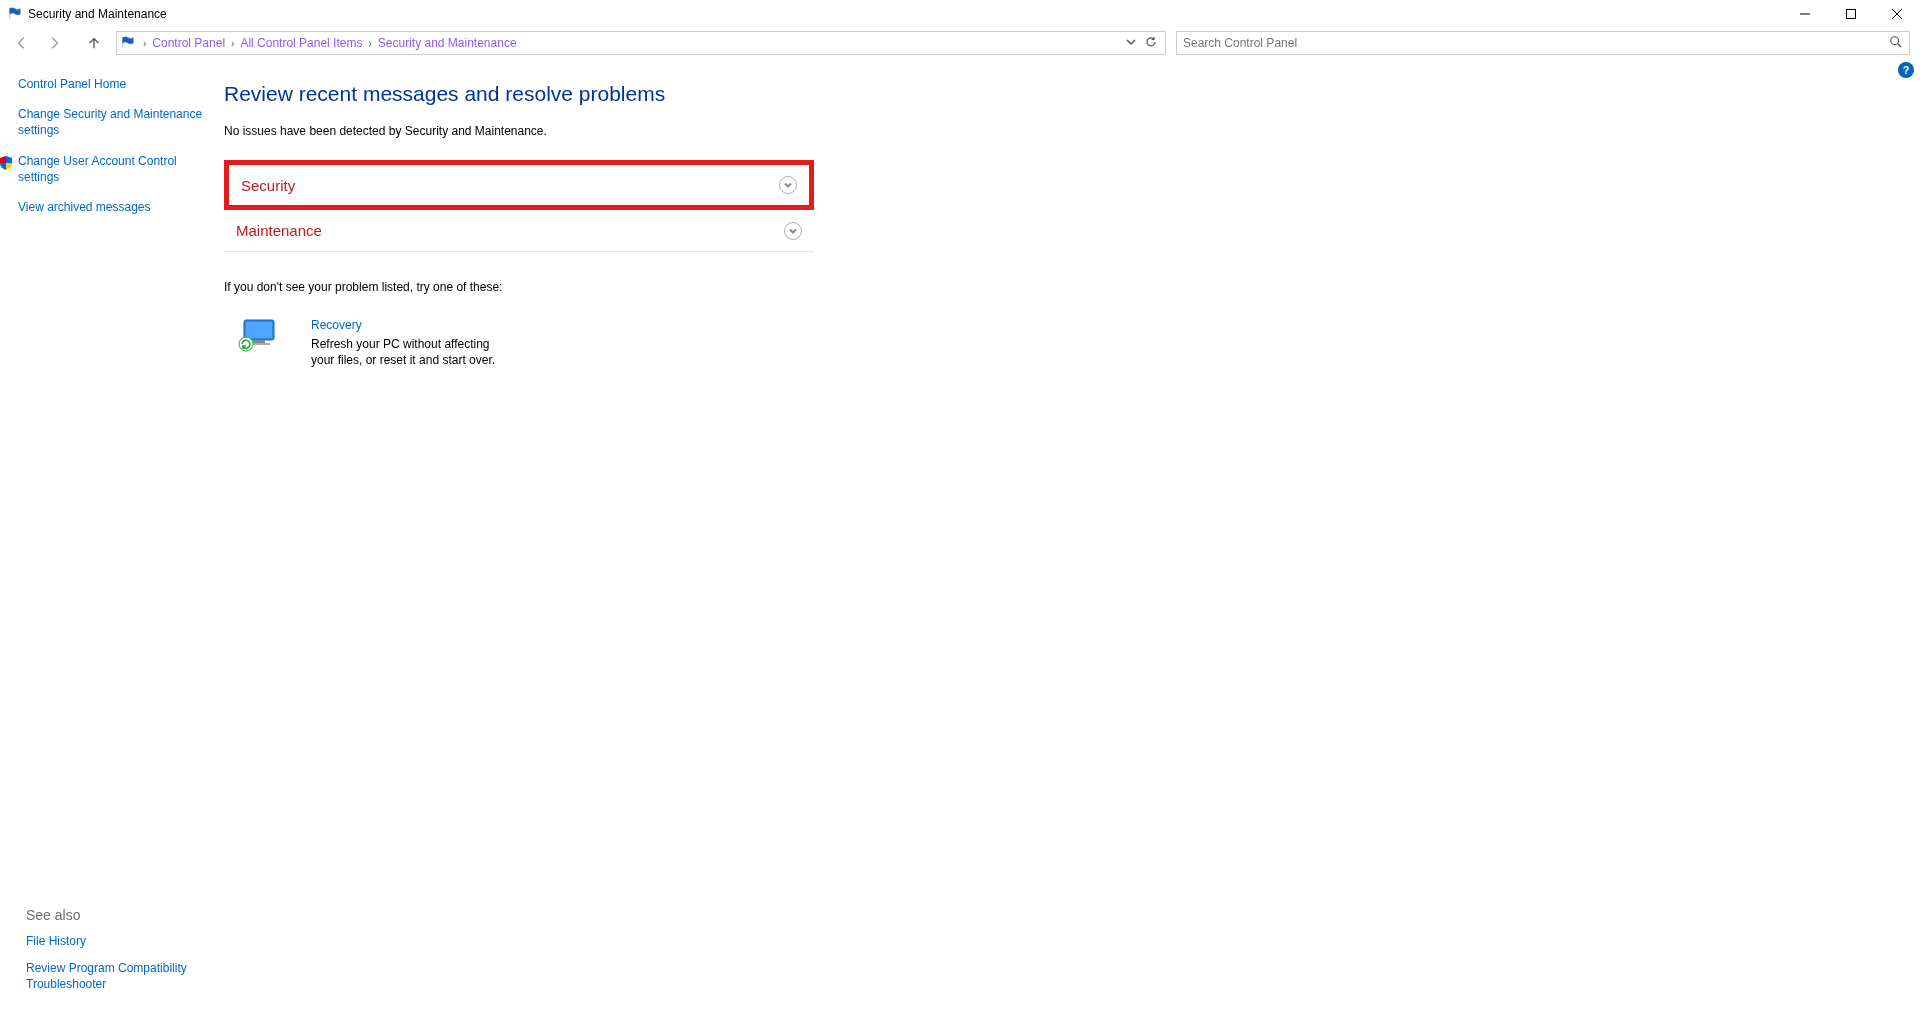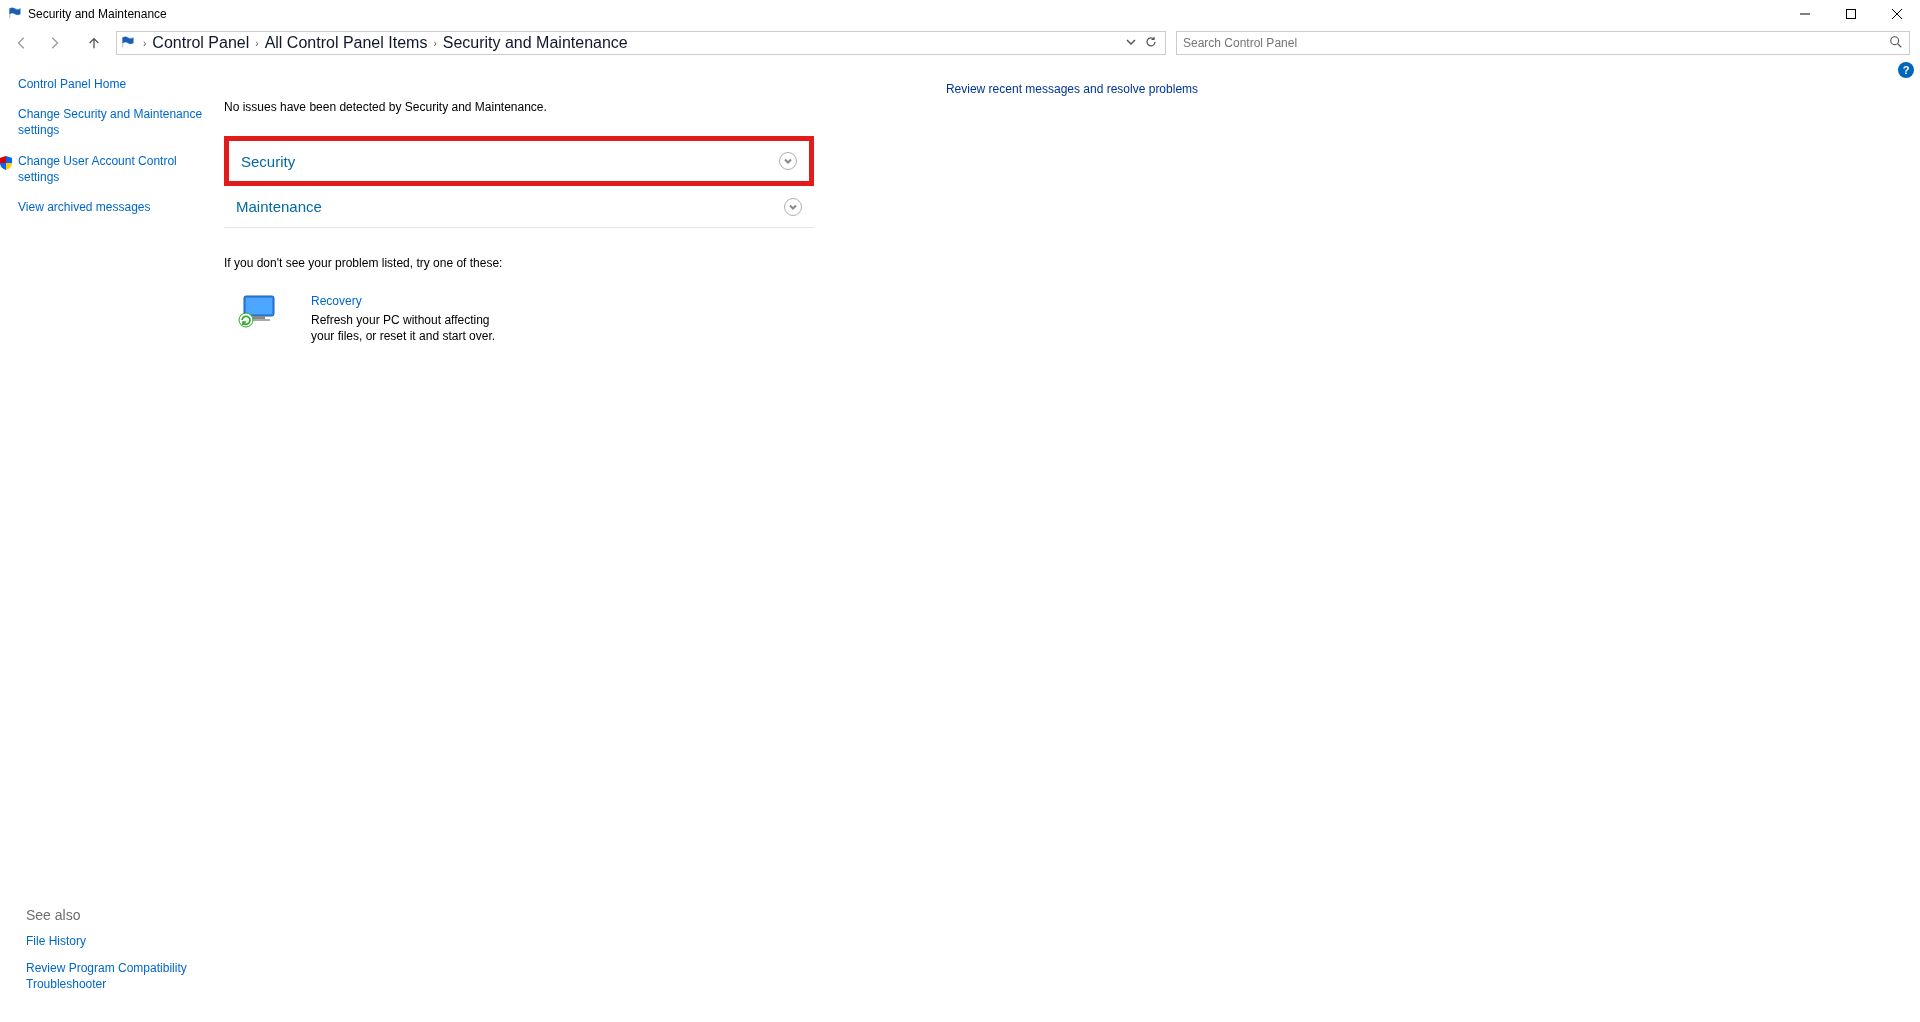--- a/index.html
+++ b/index.html
@@ -15,21 +15,21 @@
     .win-btn svg { width: 10px; height: 10px; stroke: #000; stroke-width: 1; fill: none; }
 
     
     .navrow { height: 30px; display: flex; align-items: center; padding: 0 10px 0 8px; gap: 4px; }
     .nav-arrow { width: 28px; height: 24px; display: flex; align-items: center; justify-content: center; background: transparent; border: none; }
     .nav-arrow svg { width: 14px; height: 14px; stroke: #9a9a9a; stroke-width: 1.5; fill: none; }
     .nav-arrow.up svg { stroke: #555; }
     .addressbar { flex: 0 0 1050px; height: 24px; border: 1px solid #cccccc; display: flex; align-items: center; padding: 0 4px; margin-left: 4px; }
     .addressbar .flag-icon svg { width: 14px; height: 14px; margin-right: 2px; }
     .crumb-sep { color: #555; margin: 0 6px; font-size: 10px; }
-    .crumb { color: #0f172a; font-size: 16px; white-space: nowrap; }
+    .crumb { color: #8b5cf6; font-size: 12px; white-space: nowrap; }
     .addr-spacer { flex: 1; }
     .addr-tail { display: flex; align-items: center; gap: 8px; padding-right: 4px; }
     .addr-tail svg { width: 12px; height: 12px; }
     .searchbox { flex: 1; height: 24px; border: 1px solid #cccccc; margin-left: 6px; display: flex; align-items: center; padding: 0 6px; }
     .searchbox input { border: none; outline: none; flex: 1; font-size: 12px; color: #555; background: transparent; }
     .searchbox svg { width: 14px; height: 14px; stroke: #555; fill: none; }
 
     
     .helprow { position: absolute; top: 62px; right: 6px; }
     .help-icon { width: 16px; height: 16px; border-radius: 50%; background: #0067b8; color: #fff; font-size: 11px; font-weight: bold; display: flex; align-items: center; justify-content: center; }
@@ -41,26 +41,26 @@
     .sidebar { width: 218px; padding: 16px 6px 0 18px; }
     .sidebar a { display: block; color: #0066cc; text-decoration: none; font-size: 12px; line-height: 1.35; margin-bottom: 14px; }
     .sidebar a.with-icon { position: relative; padding-left: 0; }
     .shield-icon { position: absolute; left: -20px; top: 2px; }
     .sidebar .see-also-block { position: absolute; bottom: 20px; left: 26px; width: 180px; }
     .see-also-title { color: #6d6d6d; font-size: 14px; margin-bottom: 10px; }
     .see-also-block a { margin-bottom: 10px; }
 
     
     .main { flex: 1; padding: 22px 0 0 6px; }
-    .main h1 { color: #003399; font-size: 12px; font-weight: 400; margin-bottom: 4px; text-align: center; }
+    .main h1 { color: #003399; font-size: 21px; font-weight: 400; margin-bottom: 18px; }
     .subtext { font-size: 12px; color: #000; margin-bottom: 22px; }
 
     .section-row { width: 590px; height: 42px; display: flex; align-items: center; justify-content: space-between; padding: 0 12px; border-bottom: 1px solid #e5e5e5; }
     .section-row.highlighted { border: 5px solid #e21b1b; height: 50px; border-bottom: 5px solid #e21b1b; margin-bottom: 0; }
-    .section-title { color: #0369a1; font-size: 15px; }
+    .section-title { color: #b91c1c; font-size: 15px; }
     .expand-btn { width: 18px; height: 18px; border: 1px solid #b0b0b0; border-radius: 50%; display: flex; align-items: center; justify-content: center; background: #fff; }
     .expand-btn svg { width: 10px; height: 10px; stroke: #888; stroke-width: 2; fill: none; }
 
     .footer-prompt { font-size: 12px; color: #000; margin-top: 28px; margin-bottom: 24px; }
 
     .recovery-block { display: flex; align-items: flex-start; gap: 33px; margin-left: 14px; width: 400px; }
     .recovery-icon svg { width: 40px; height: 36px; }
     .recovery-text a { color: #0066cc; text-decoration: none; font-size: 12px; display: block; margin-bottom: 4px; }
     .recovery-text p { font-size: 12px; color: #000; line-height: 1.35; max-width: 190px; }
   </style>

